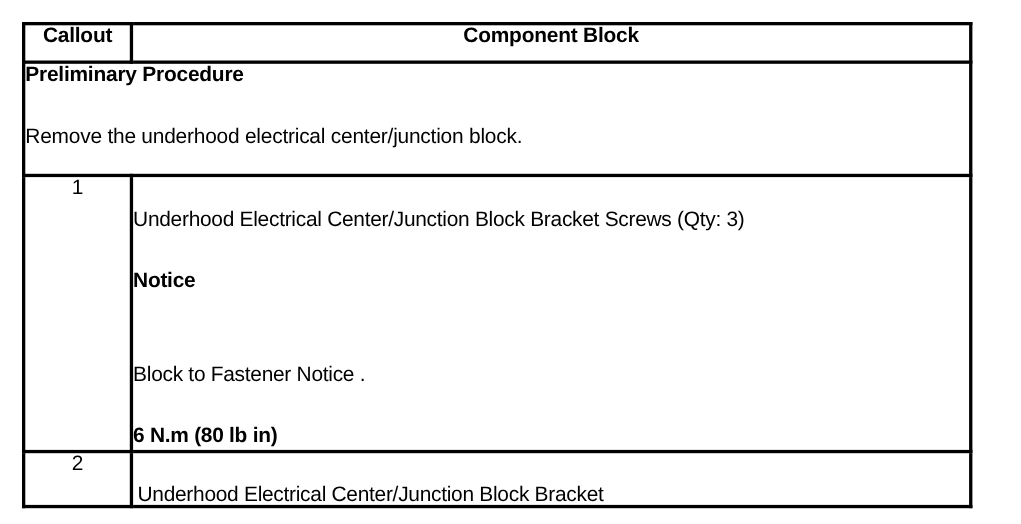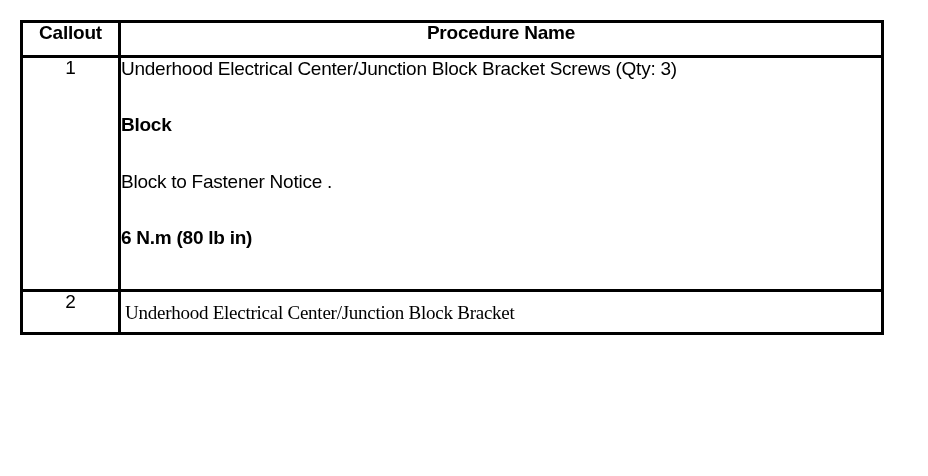--- a/index.html
+++ b/index.html
@@ -96,60 +96,66 @@
     vertical-align: top;
   }
 
   .block {
     font-size: 19px;
     line-height: 1.18;
     letter-spacing: -0.25px;
     white-space: nowrap;
   }
   .block.bold { font-weight: bold; }
-  .block.normal { font-weight: normal; }
+  .block.normal { font-weight: normal; margin-top: 28px; }
 
   .gap-sm { height: 34px; }
   .gap-md { height: 34px; }
 
   
   .row-one td { height: 231px; }
   .row-two td { height: 40px; }
 
   .row-two .component-cell {
     padding: 0 2px 0 4px;
     vertical-align: middle;
-    font-family: Liberation Serif, serif;
   }
   .row-two .block { line-height: 1; }
 </style>
 </head>
 <body>
 
 <div class="page">
 
   <table class="callout-table">
     <colgroup>
       <col class="col-callout">
       <col class="col-name">
     </colgroup>
     <tbody>
 
       <tr>
         <td class="hdr-cell hdr-callout">Callout</td>
-        <td class="hdr-cell hdr-name">Procedure Name</td>
+        <td class="hdr-cell hdr-name">Component Block</td>
       </tr>
 
+      <tr>
+        <td class="prelim-cell" colspan="2">
+          <div class="prelim-title">Preliminary Procedure</div>
+          <div class="prelim-spacer"></div>
+          <div class="prelim-text">Remove the underhood electrical center/junction block.</div>
+        </td>
+      </tr>
 
       <tr class="row-one">
         <td class="callout-num">1</td>
         <td class="component-cell">
           <div class="block normal">Underhood Electrical Center/Junction Block Bracket Screws (Qty: 3)</div>
           <div class="gap-sm"></div>
-          <div class="block bold">Block</div>
+          <div class="block bold">Notice</div>
           <div class="gap-md"></div>
           <div class="block normal">Block to Fastener Notice .</div>
           <div class="gap-md"></div>
           <div class="block bold">6 N.m (80 lb in)</div>
         </td>
       </tr>
 
       <tr class="row-two">
         <td class="callout-num">2</td>
         <td class="component-cell">

